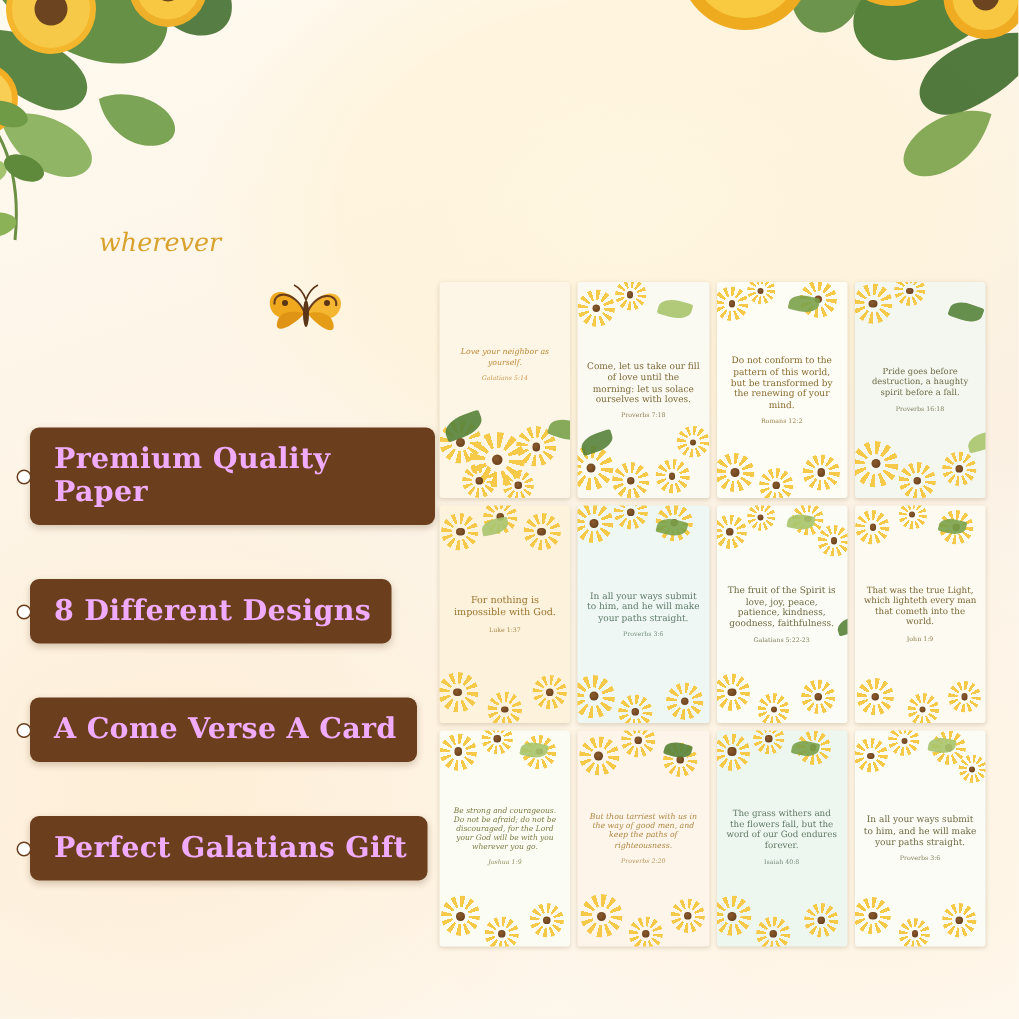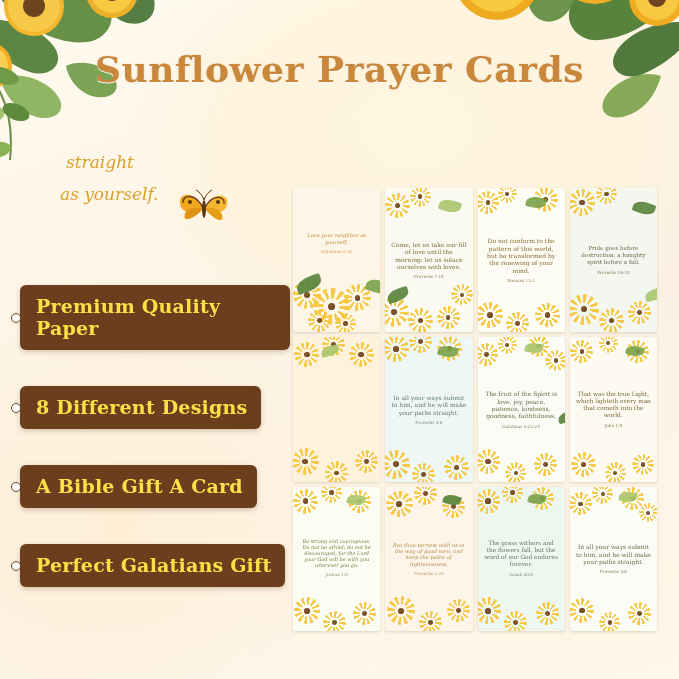--- a/index.html
+++ b/index.html
@@ -51,21 +51,21 @@
   .tagline .l3 { margin-left:2px; }
 
   
   .butterfly { position:absolute; left:176px; top:186px; width:56px; height:44px; }
 
   
   .features { position:absolute; left:20px; top:285px; width:270px; }
   .pill {
     position:relative;
     background:#6b3f1d;
-    color:#fde047;
+    color:#f0abfc;
     border-radius:6px;
     padding:10px 14px 11px 16px;
     margin-bottom:36px;
     font-family:"DejaVu Serif", serif;
     font-weight:bold;
     font-size:19px;
     letter-spacing:0.2px;
     box-shadow: 0 2px 5px rgba(90,55,25,0.25);
     display:inline-block;
   }
@@ -220,25 +220,23 @@
 
   <svg class="leafy-left" viewBox="0 0 120 130">
     <path d="M10 10 C30 30 40 60 36 100" stroke="#6b8f45" stroke-width="2" fill="none"></path>
     <ellipse cx="6" cy="26" rx="16" ry="9" fill="#8fb35a" transform="rotate(-25 6 26)"></ellipse>
     <ellipse cx="30" cy="16" rx="15" ry="8" fill="#6f9a46" transform="rotate(18 30 16)"></ellipse>
     <ellipse cx="14" cy="56" rx="17" ry="9" fill="#a4c36f" transform="rotate(-15 14 56)"></ellipse>
     <ellipse cx="42" cy="52" rx="14" ry="8" fill="#5f8a3c" transform="rotate(22 42 52)"></ellipse>
     <ellipse cx="22" cy="90" rx="15" ry="8" fill="#8cb257" transform="rotate(-10 22 90)"></ellipse>
   </svg>
 
-  <div class="title">Sunflower Prayer Cards</div>
 
   <div class="tagline">
-    <span class="l2">straight</span>
-    <span class="l3">as yourself.</span>
+    <span class="l2">wherever</span>
   </div>
 
   <svg class="butterfly" viewBox="0 0 56 44">
     <g>
       <path d="M27 22 C18 4 2 6 4 18 C6 28 18 28 27 22 Z" fill="#f0a81f"></path>
       <path d="M29 22 C38 4 54 8 51 19 C48 29 37 28 29 22 Z" fill="#f5b731"></path>
       <path d="M27 23 C19 32 6 38 9 28 C11 21 21 21 27 23 Z" fill="#e09415"></path>
       <path d="M29 23 C37 33 49 39 46 29 C44 22 35 21 29 23 Z" fill="#e59c17"></path>
       <path d="M27 22 C20 7 6 8 7 17" stroke="#6b3f1d" stroke-width="1.4" fill="none"></path>
       <path d="M29 22 C36 7 50 10 48 18" stroke="#6b3f1d" stroke-width="1.4" fill="none"></path>
@@ -254,21 +252,21 @@
     <div class="pill">
       <span class="dot"></span>
       <span>Premium Quality Paper</span>
     </div>
     <div class="pill">
       <span class="dot"></span>
       <span>8 Different Designs</span>
     </div>
     <div class="pill">
       <span class="dot"></span>
-      <span>A Bible Gift A Card</span>
+      <span>A Come Verse A Card</span>
     </div>
     <div class="pill">
       <span class="dot"></span>
       <span>Perfect Galatians Gift</span>
     </div>
   </div>
 
   <div class="grid">
 
     <div class="card" id="c0" style="background: rgb(253, 246, 230);">
@@ -366,20 +364,24 @@
           <div class="sf-core" style="inset: 3.9px;"></div>
         </div>
         <div class="sf" style="left: calc(80% - 6px); top: calc(86% - 6px); width: 12px; height: 12px;">
           <div class="sf-core" style="inset: 3.6px;"></div>
         </div>
         <div class="leaf dk" style="left: 72%; top: 10%; width: 22px; height: 12px; transform: rotate(20deg);"></div>
         <div class="leaf lt" style="left: 86%; top: 70%; width: 20px; height: 11px; transform: rotate(-14deg);"></div>
       </div>
 
     <div class="card" id="c4" style="background: rgb(253, 243, 220);">
+      <div class="verse" style="color: rgb(156, 117, 48); font-size: 6.4px; padding: 26px 6px;">
+        <span class="txt">For nothing is impossible with God.</span>
+        <span class="ref">Luke 1:37</span>
+      </div>
     <div class="sf" style="left: calc(16% - 6.5px); top: calc(12% - 6.5px); width: 13px; height: 13px;">
           <div class="sf-core" style="inset: 3.9px;"></div>
         </div>
         <div class="sf" style="left: calc(46% - 6px); top: calc(5% - 6px); width: 12px; height: 12px;">
           <div class="sf-core" style="inset: 3.6px;"></div>
         </div>
         <div class="sf" style="left: calc(78% - 6.5px); top: calc(12% - 6.5px); width: 13px; height: 13px;">
           <div class="sf-core" style="inset: 3.9px;"></div>
         </div>
         <div class="sf" style="left: calc(14% - 7px); top: calc(86% - 7px); width: 14px; height: 14px;">

